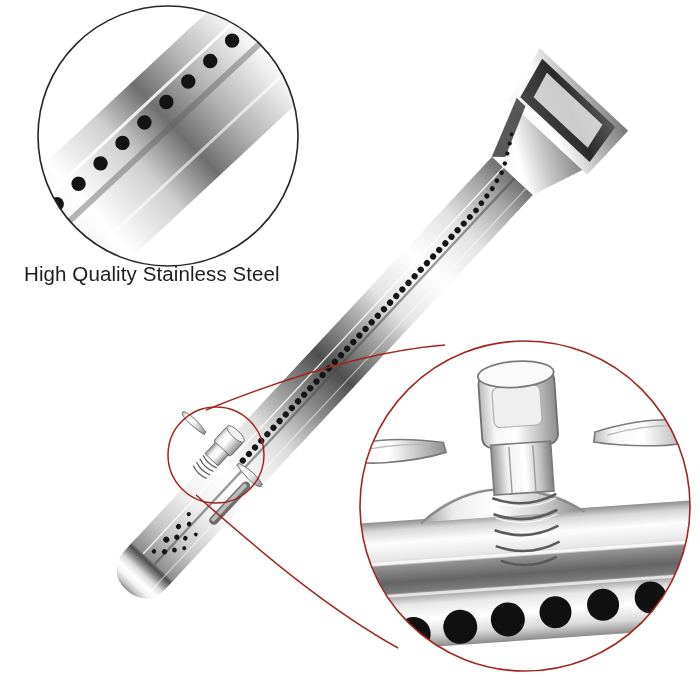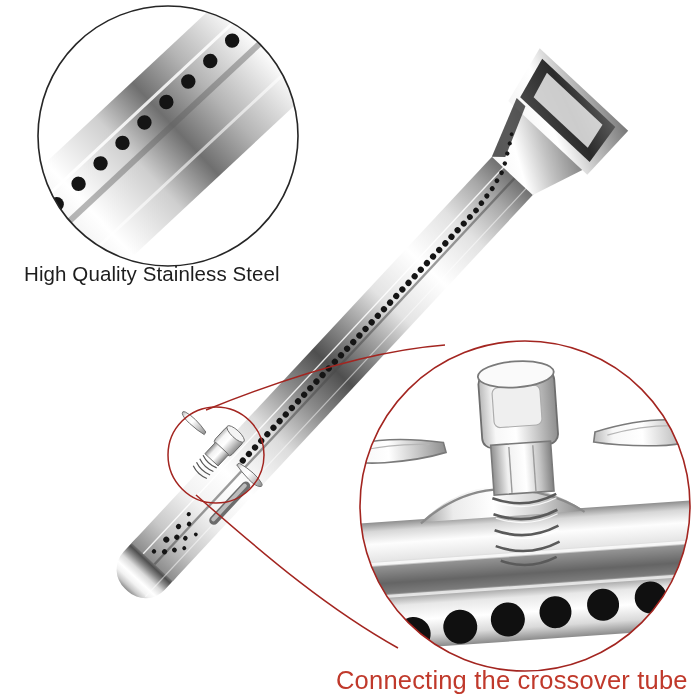--- a/index.html
+++ b/index.html
@@ -344,15 +344,14 @@
       </g>
       <circle cx="525" cy="506" r="165" fill="none" stroke="#a32520" stroke-width="1.6"></circle>
     </g>
 
     <circle cx="216" cy="455" r="48" fill="none" stroke="#a32520" stroke-width="1.5"></circle>
 
   </svg>
 
   <div class="label" id="label-steel">High Quality Stainless Steel</div>
 
-  <div class="label" id="label-crossover">Connecting the crossover tube</div>
 
 </div>
 
 </body></html>

